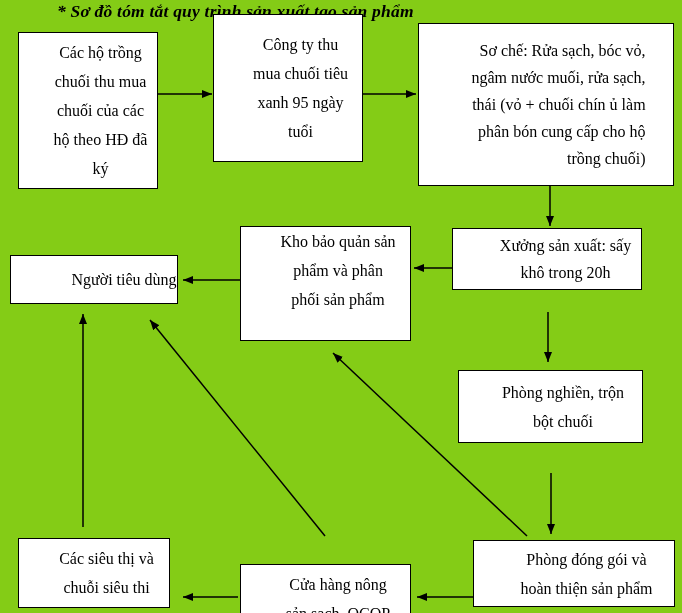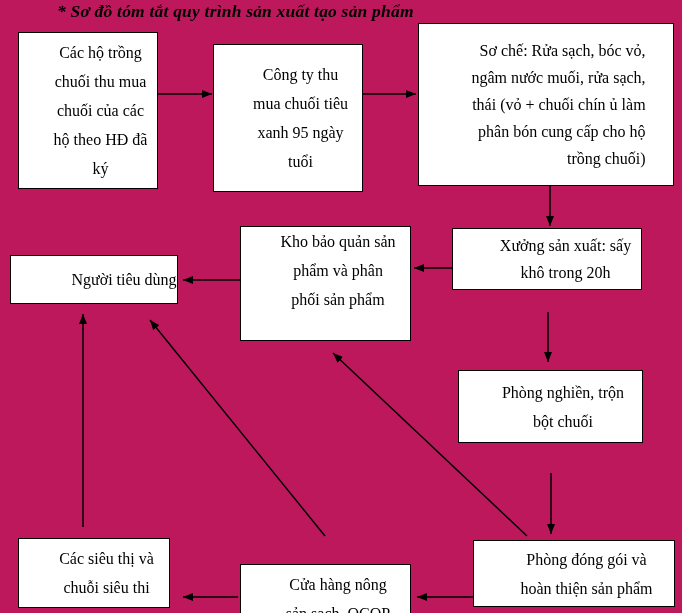--- a/index.html
+++ b/index.html
@@ -1,19 +1,19 @@
 <!DOCTYPE html>
 <html><head>
 <meta charset="utf-8">
 <style>
   html,body{margin:0;padding:0;background:#fff;}
   #canvas{
     position:relative;
     width:682px;height:613px;
-    background:#be185d;
+    background:#84cc16;
     font-family:"Liberation Serif","DejaVu Serif",serif;
     color:#000;
     overflow:hidden;
   }
   .title{
     position:absolute;
     left:57px;top:1px;
     font-size:17.5px;
     font-weight:bold;
     font-style:italic;
@@ -27,21 +27,21 @@
     display:flex;
     align-items:center;
     justify-content:center;
     text-align:center;
     box-sizing:border-box;
     font-size:16px;
     line-height:29px;
   }
   .node .label{white-space:pre-line;display:block;margin-left:25px;}
   .n-growers    {left:18px;  top:32px;  width:140px; height:157px;}
-  .n-company    {left:213px; top:44px;  width:150px; height:148px;}
+  .n-company    {left:213px; top:14px;  width:150px; height:148px;}
   .n-preprocess {left:418px; top:23px;  width:256px; height:163px; line-height:27px;text-align:right;}
   .n-factory    {left:452px; top:228px; width:190px; height:62px; line-height:27px;padding-left:12px;}
   .n-storage    {left:240px; top:226px; width:171px; height:115px; align-items:flex-start; padding-top:0;}
   .n-consumer   {left:10px;  top:255px; width:168px; height:49px;padding-left:35px;}
   .n-grinding   {left:458px; top:370px; width:185px; height:73px;}
   .n-packing    {left:473px; top:540px; width:202px; height:67px;}
   .n-store      {left:240px; top:564px; width:171px; height:70px;}
   .n-supermarket{left:18px;  top:538px; width:152px; height:70px;}
   svg.arrows{
     position:absolute;left:0;top:0;

